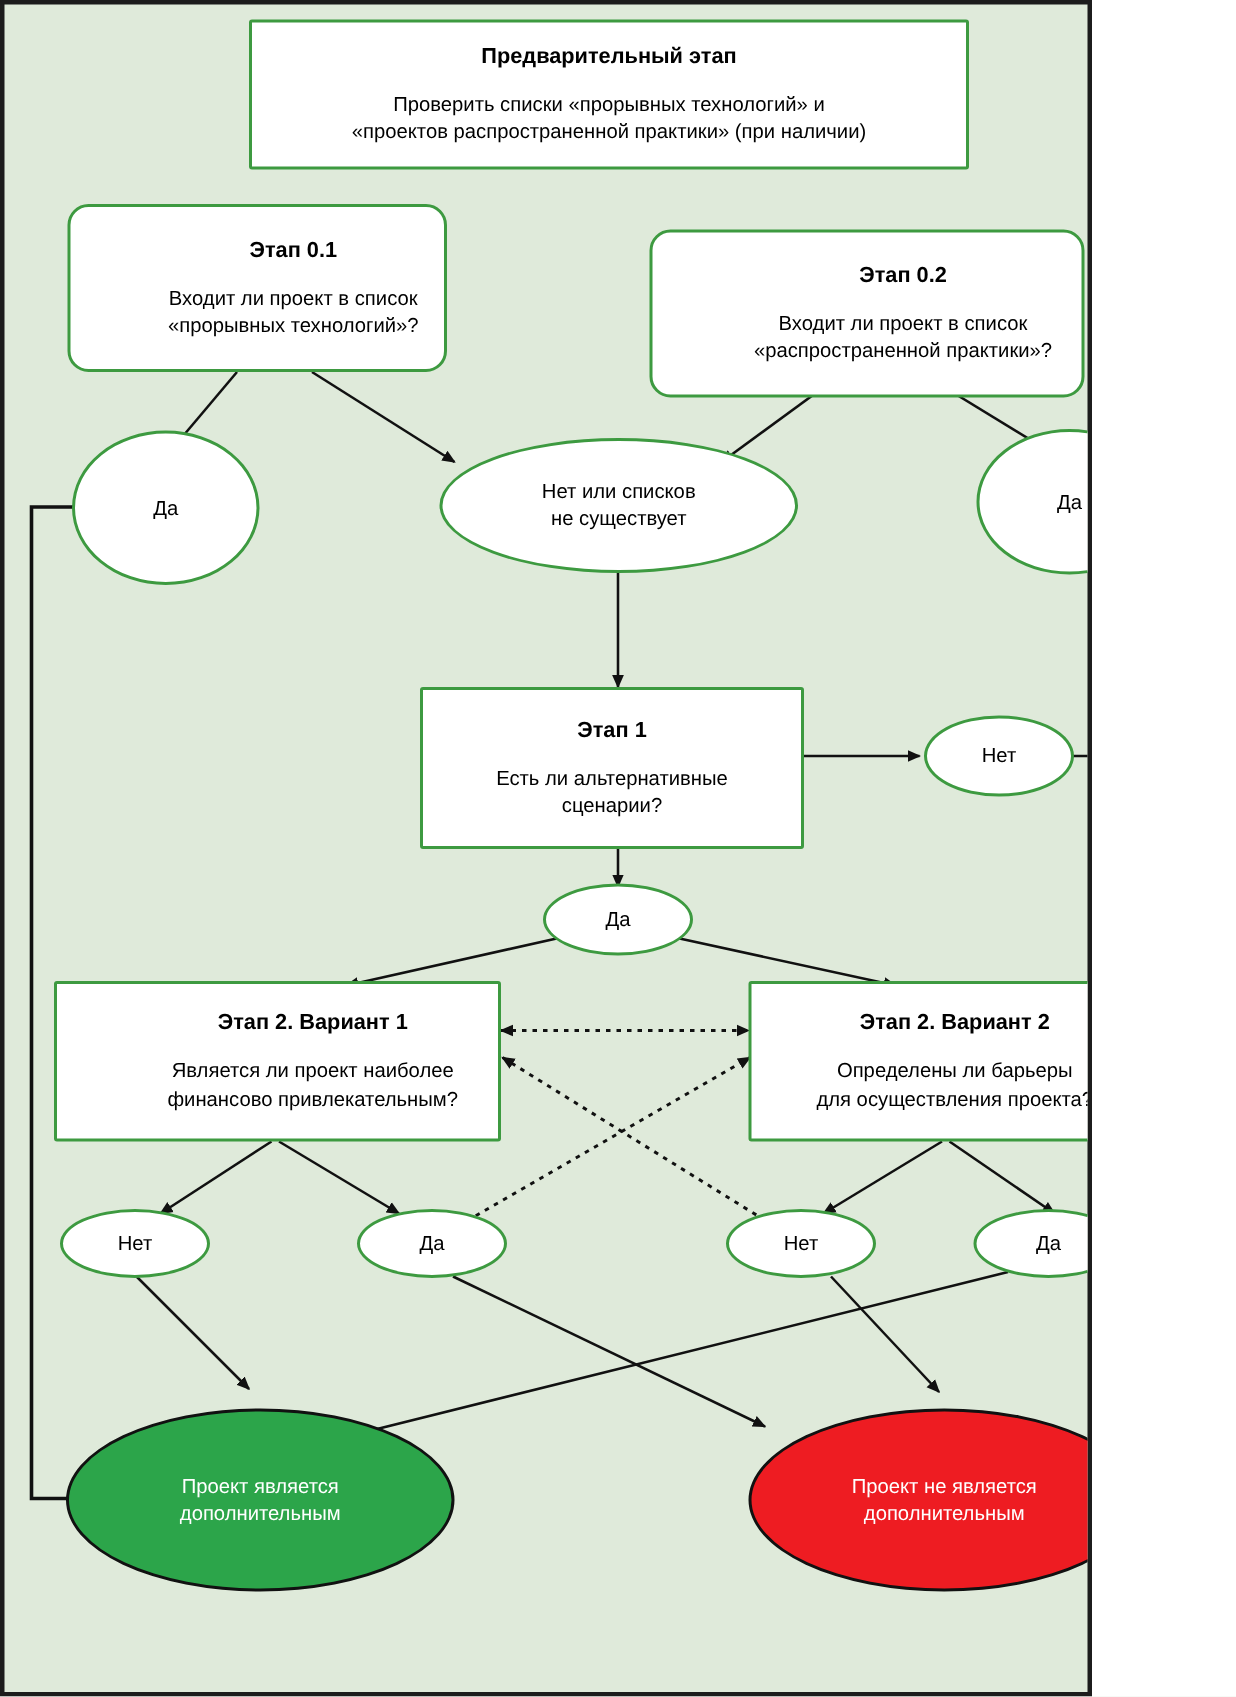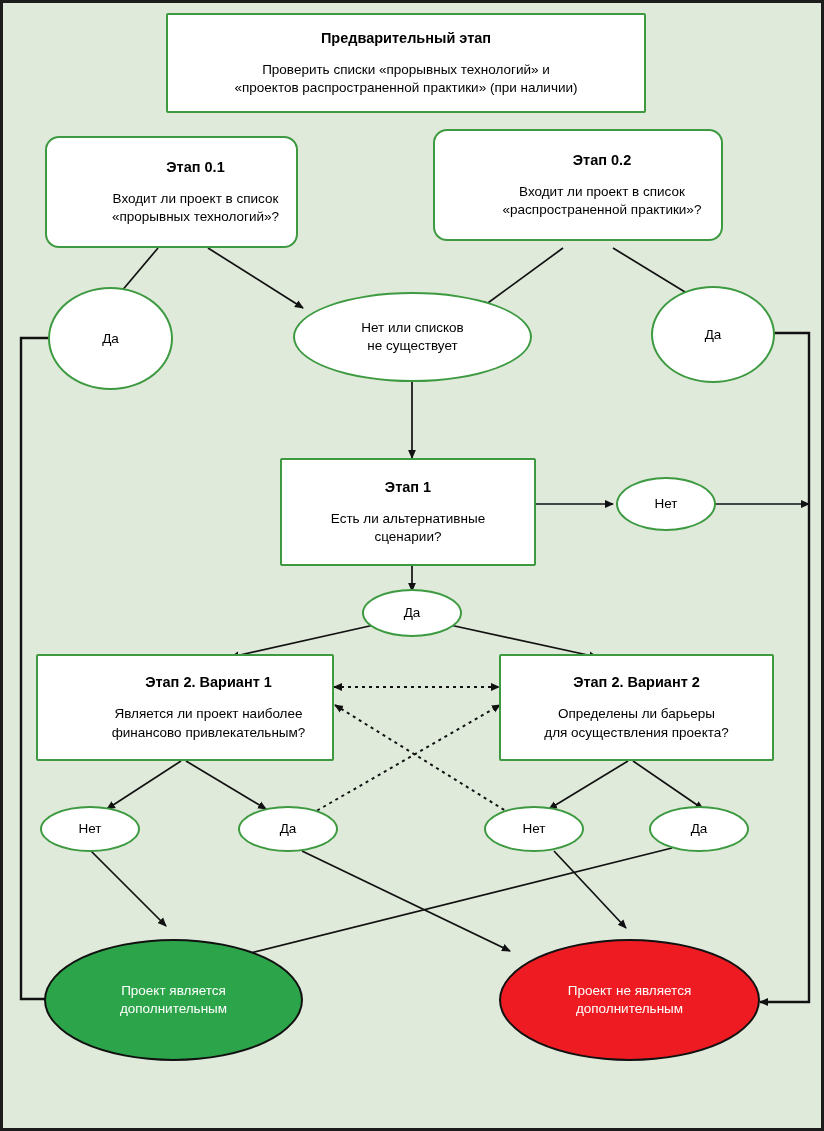--- a/index.html
+++ b/index.html
@@ -2,21 +2,21 @@
 <html><head>
 <meta charset="utf-8">
 <style>
   html, body {
     margin: 0;
     padding: 0;
     background: #ffffff;
   }
   #canvas {
     position: relative;
-    width: 824px;
+    width: 728px;
     height: 1131px;
     background: #dfeada;
     box-sizing: border-box;
     border: 3px solid #1c1c1c;
     overflow: hidden;
     font-family: "Liberation Sans", sans-serif;
   }
   #edges {
     position: absolute;
     left: 0;
@@ -154,21 +154,21 @@
   </div>
 
   <div class="node box-round" style="left:42px; top:133px; width:253px; height:112px;">
     <div class="title">Этап 0.1</div>
     <div class="body">
       <div>Входит ли проект в список</div>
       <div>«прорывных технологий»?</div>
     </div>
   </div>
 
-  <div class="node box-round" style="left:430px; top:126px; width:290px; height:112px;">
+  <div class="node box-round" style="left:430px; top:150px; width:290px; height:112px;">
     <div class="title">Этап 0.2</div>
     <div class="body">
       <div>Входит ли проект в список</div>
       <div>«распространенной практики»?</div>
     </div>
   </div>
 
   <div class="node ellipse" style="left:45px; top:284px; width:125px; height:103px;">
     <div class="lbl">Да</div>
   </div>

